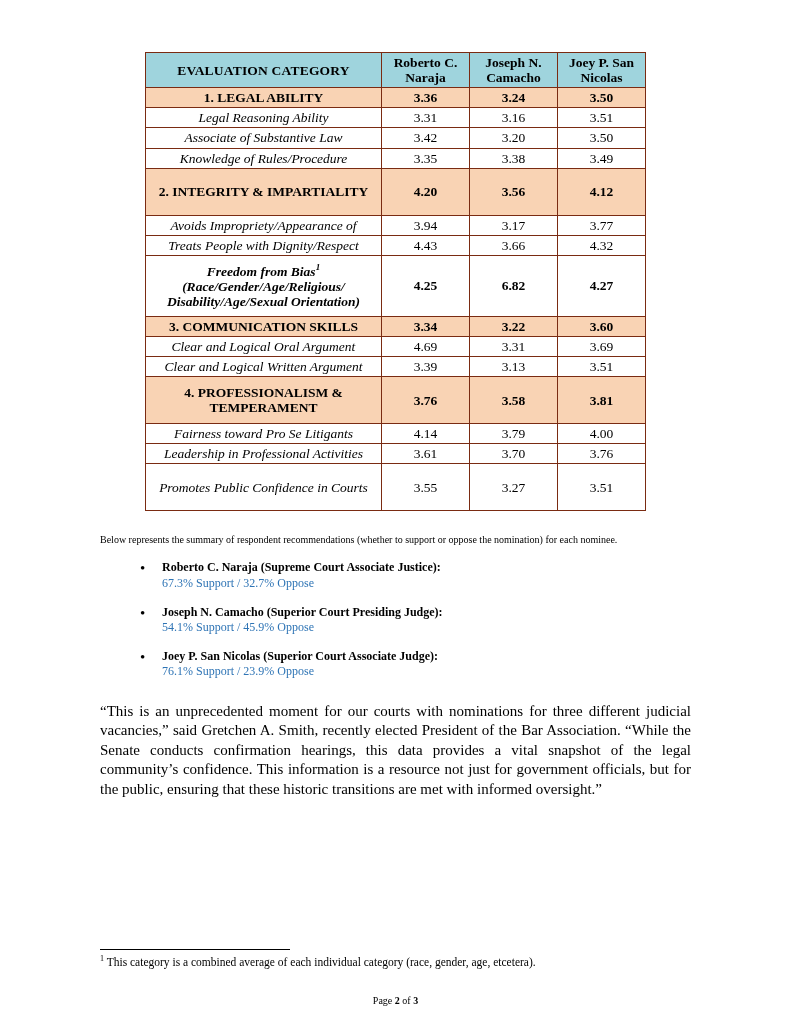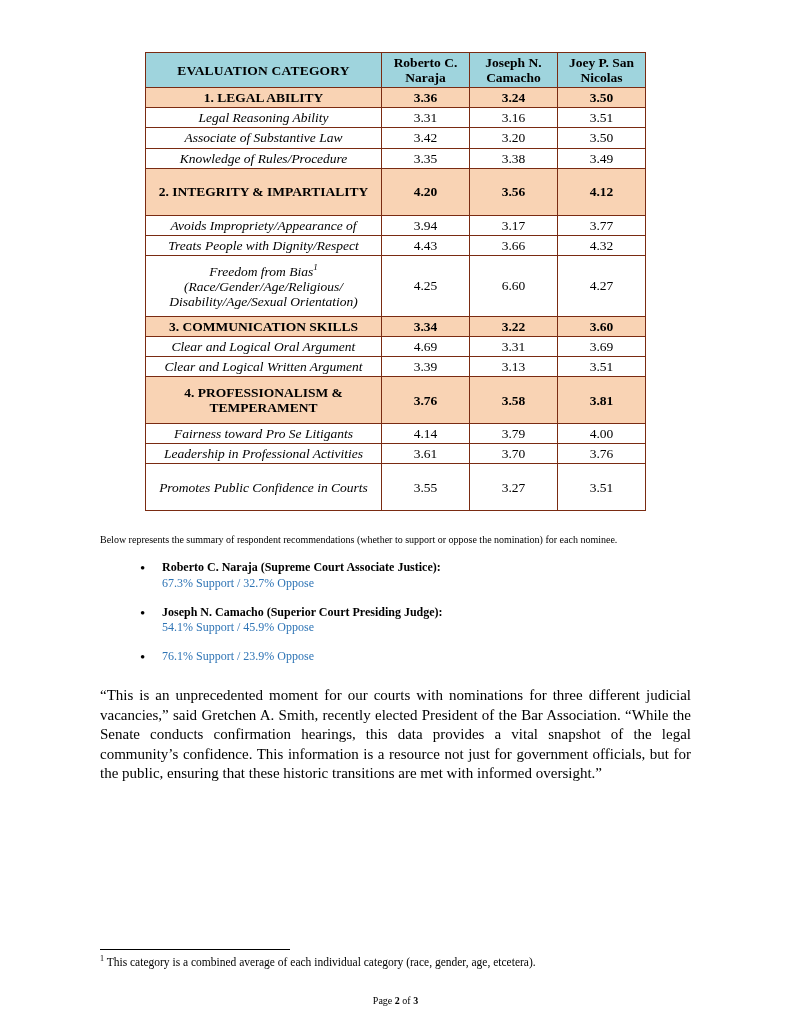--- a/index.html
+++ b/index.html
@@ -55,21 +55,21 @@
     font-weight: bold;
     font-size: 13.5px;
   }
   .section.cat { }
   .sub {
     font-style: italic;
     text-align: center;
     font-size: 13.5px;
   }
   .tall td { height: 42px; }
-  .tall3 td { height: 56px; }
+  .tall3 td { height: 56px; font-weight: bold; }
   sup { font-size: 9px; vertical-align: super; }
 
   
   .para {
     font-size: 10px;
     line-height: 1.3;
     text-align: justify;
     margin: 22px 0 0 0;
   }
   .bullets {
@@ -197,21 +197,21 @@
         <td>3.66</td>
         <td>4.32</td>
       </tr>
       <tr class="tall3">
         <td class="sub">
           <span>Freedom from Bias</span><sup>1</sup><br>
           <span>(Race/Gender/Age/Religious/</span><br>
           <span>Disability/Age/Sexual Orientation)</span>
         </td>
         <td>4.25</td>
-        <td>6.60</td>
+        <td>6.82</td>
         <td>4.27</td>
       </tr>
       <tr>
         <td class="section cat">3. COMMUNICATION SKILLS</td>
         <td class="section">3.34</td>
         <td class="section">3.22</td>
         <td class="section">3.60</td>
       </tr>
       <tr>
         <td class="sub">Clear and Logical Oral Argument</td>
@@ -257,20 +257,21 @@
   <ul class="bullets">
     <li>
       <span class="nominee-name">Roberto C. Naraja (Supreme Court Associate Justice):</span>
       <span class="nominee-stats">67.3% Support / 32.7% Oppose</span>
     </li>
     <li>
       <span class="nominee-name">Joseph N. Camacho (Superior Court Presiding Judge):</span>
       <span class="nominee-stats">54.1% Support / 45.9% Oppose</span>
     </li>
     <li>
+      <span class="nominee-name">Joey P. San Nicolas (Superior Court Associate Judge):</span>
       <span class="nominee-stats">76.1% Support / 23.9% Oppose</span>
     </li>
   </ul>
 
   <p class="quote">“This is an unprecedented moment for our courts with nominations for three different judicial vacancies,” said Gretchen A. Smith, recently elected President of the Bar Association. “While the Senate conducts confirmation hearings, this data provides a vital snapshot of the legal community’s confidence. This information is a resource not just for government officials, but for the public, ensuring that these historic transitions are met with informed oversight.”</p>
 
   <div class="footnote-wrap">
     <div class="footnote-rule"></div>
     <div class="footnote"><sup>1</sup><span> This category is a combined average of each individual category (race, gender, age, etcetera).</span></div>
   </div>

